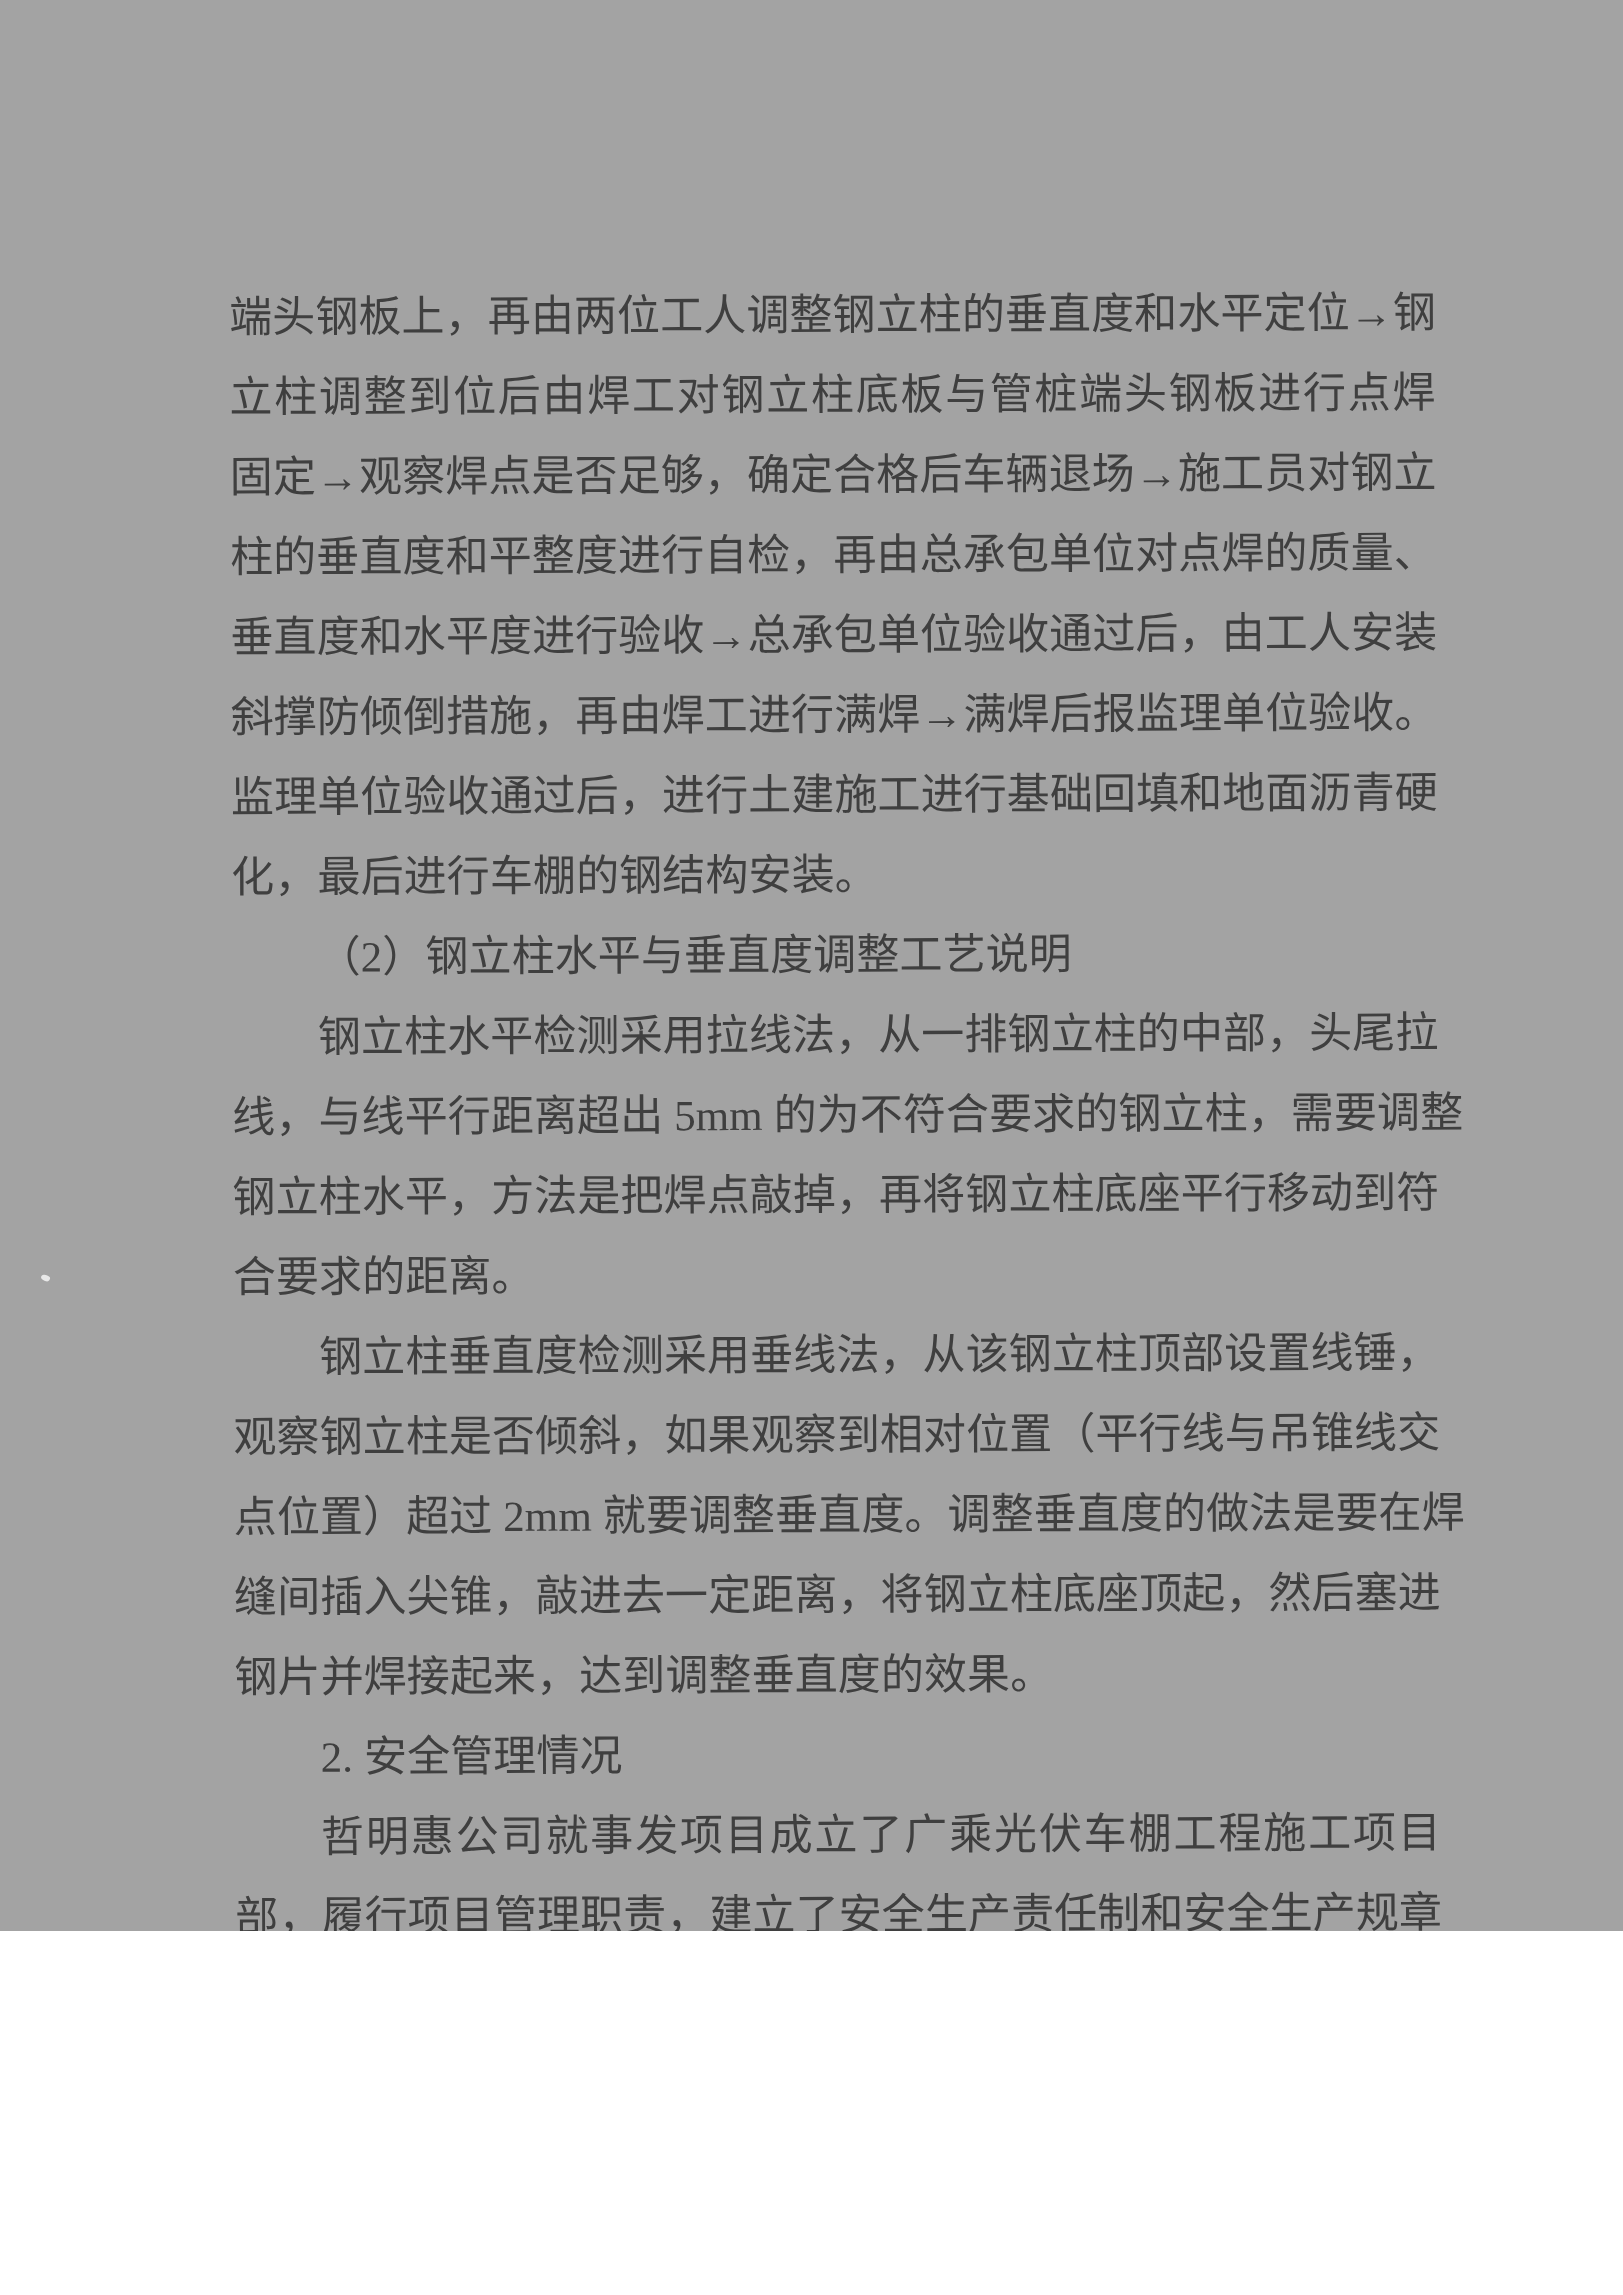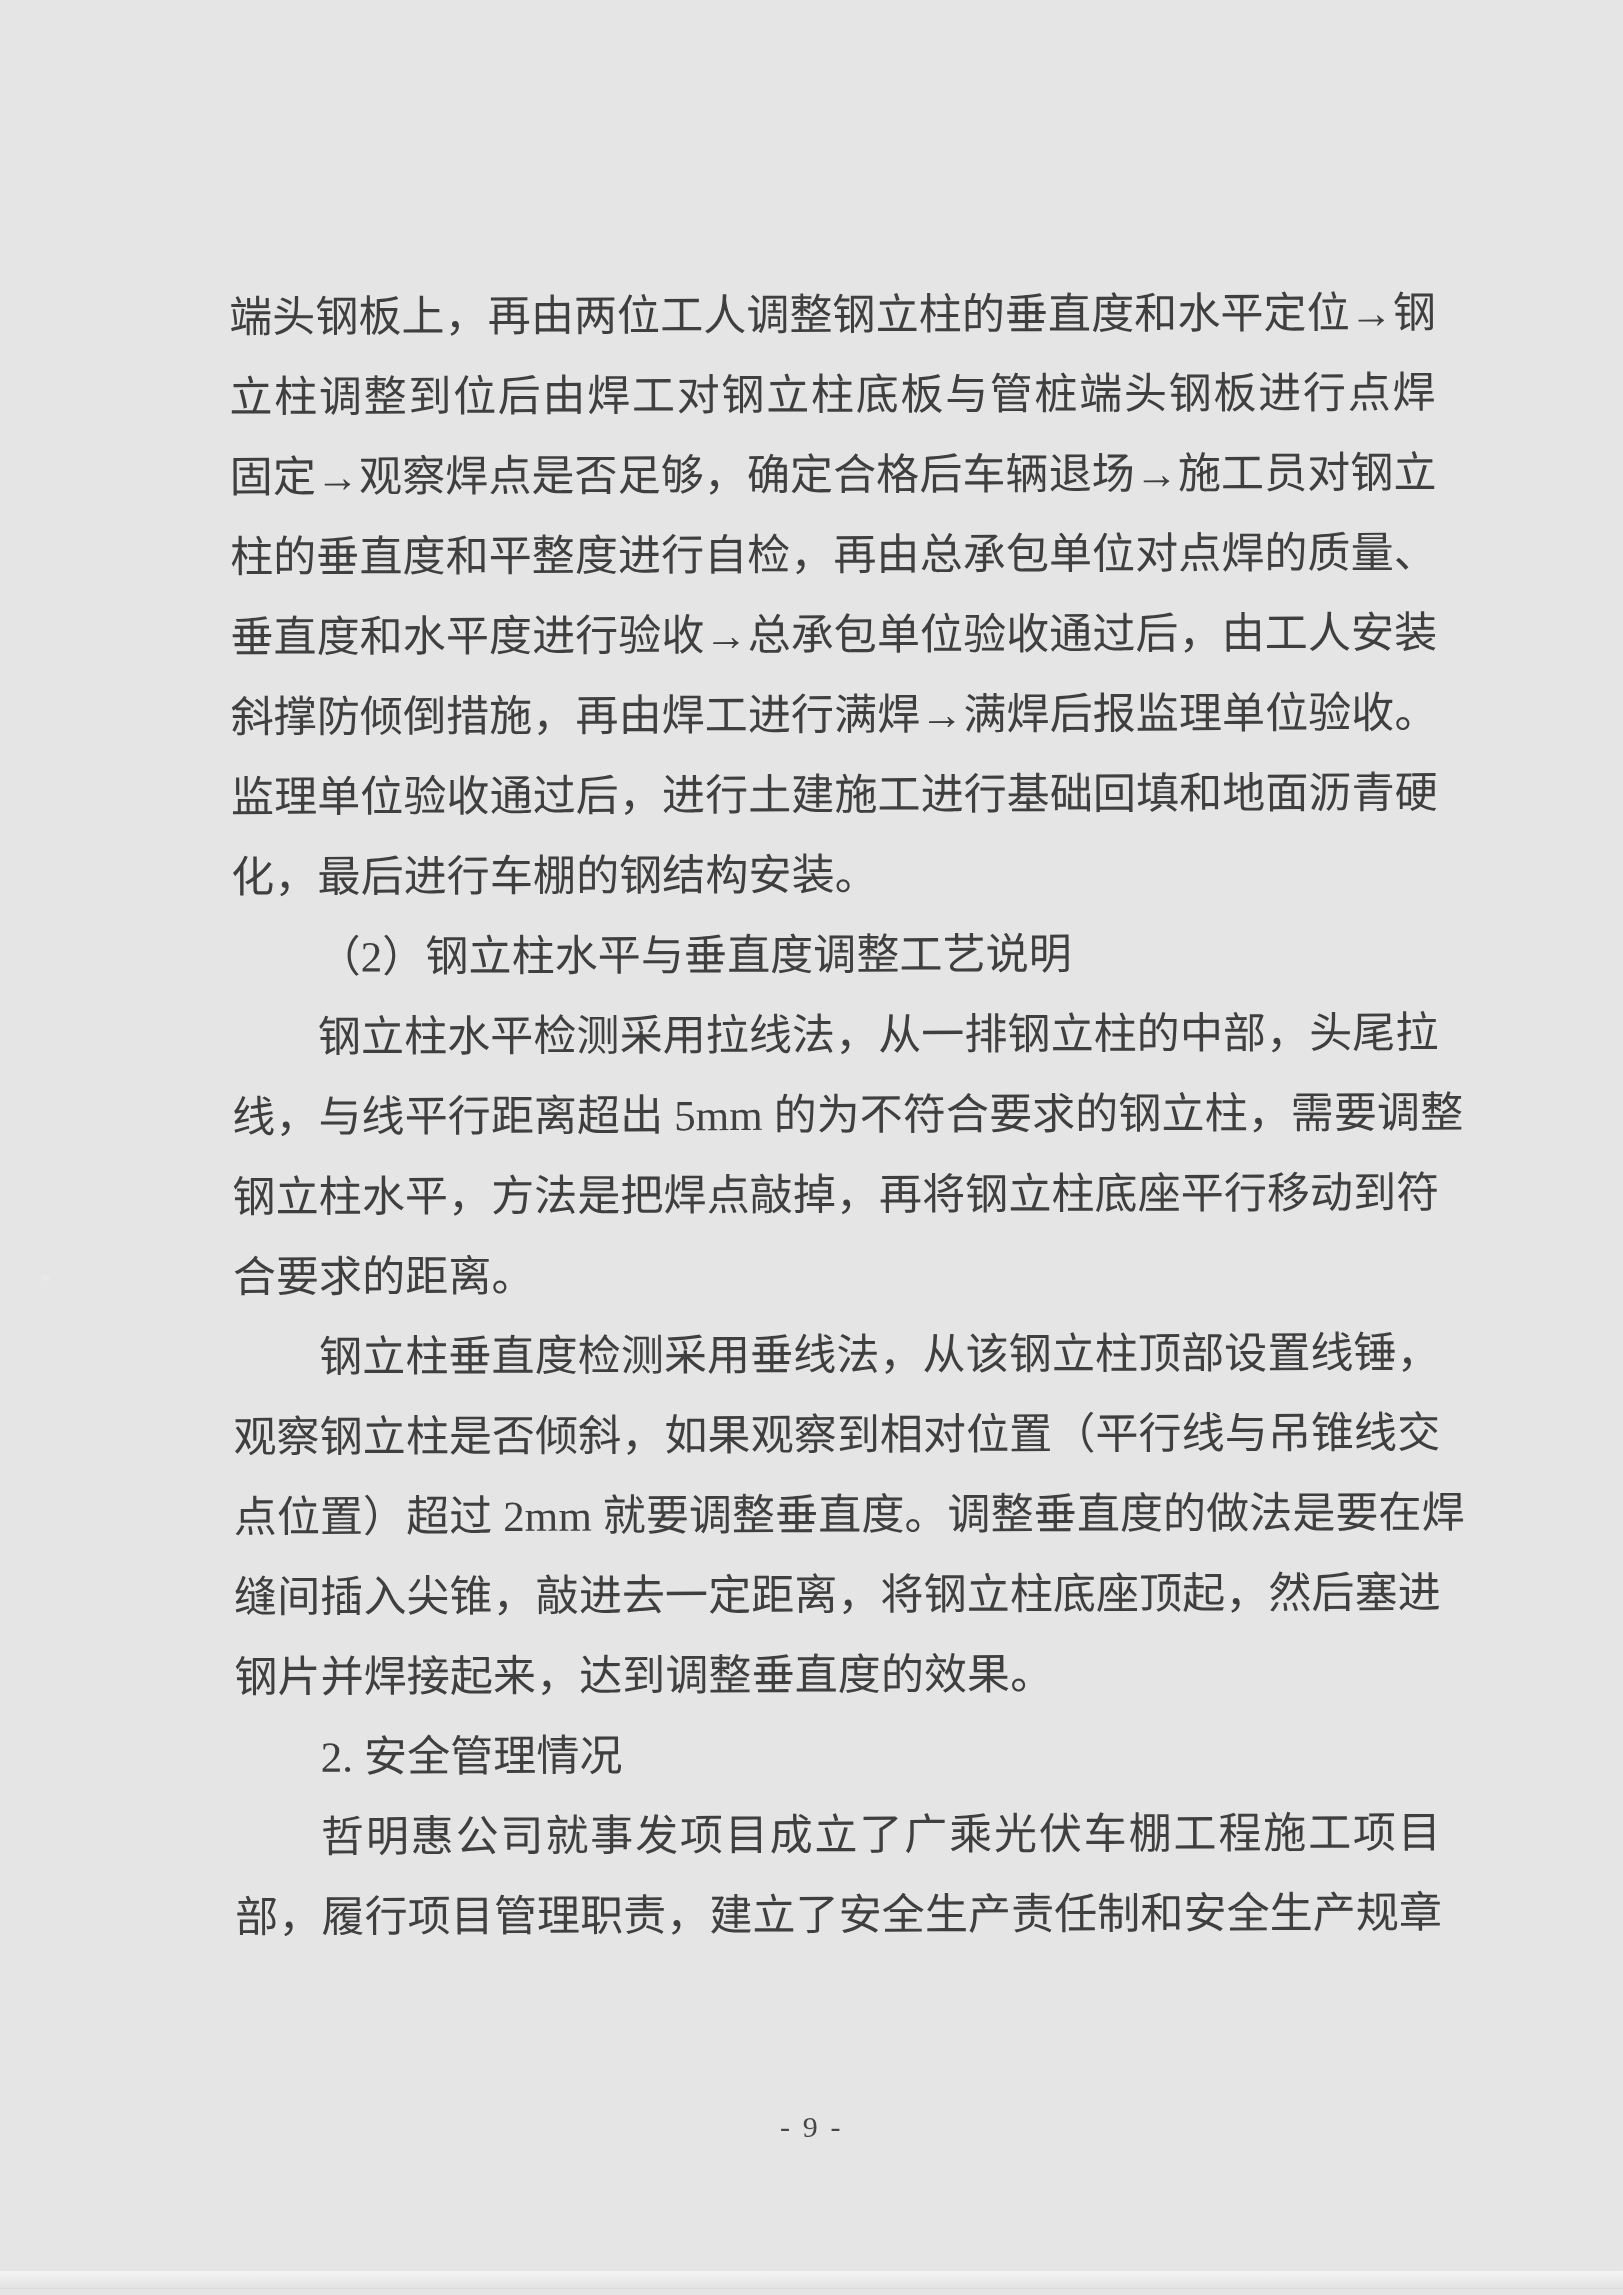--- a/index.html
+++ b/index.html
@@ -3,22 +3,22 @@
 <meta charset="utf-8">
 <style>
   html, body {
     margin: 0;
     padding: 0;
     background: #ffffff;
   }
   .page {
     position: relative;
     width: 1623px;
-    height: 2295px;
-    background: #e5e5e5;
+    height: 1931px;
+    background: #a3a3a3;
     overflow: hidden;
     font-family: "Liberation Serif", "DejaVu Serif", serif;
     color: #3f3f3f;
   }
   
   .text-block {
     position: absolute;
     left: 229px;
     top: 278px;
     width: 1206px;

